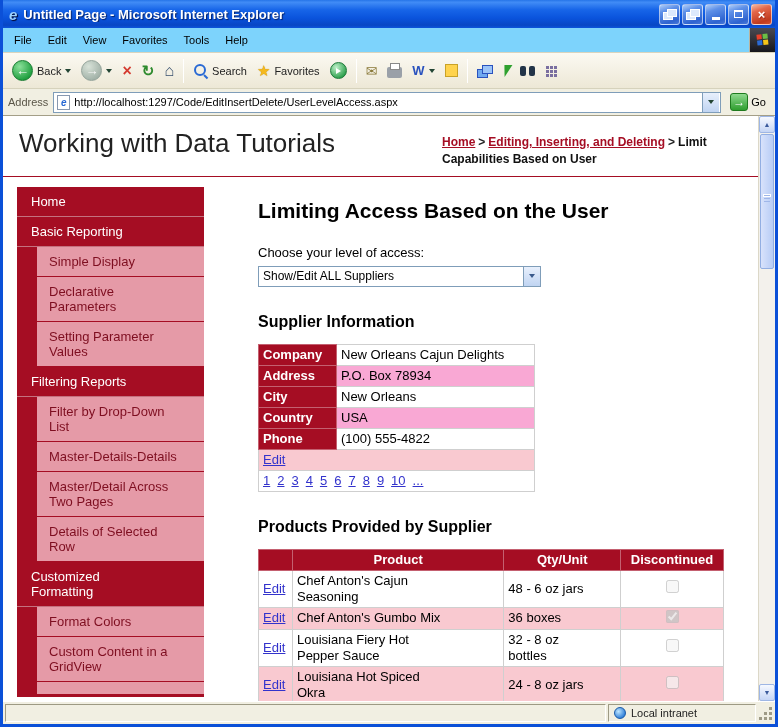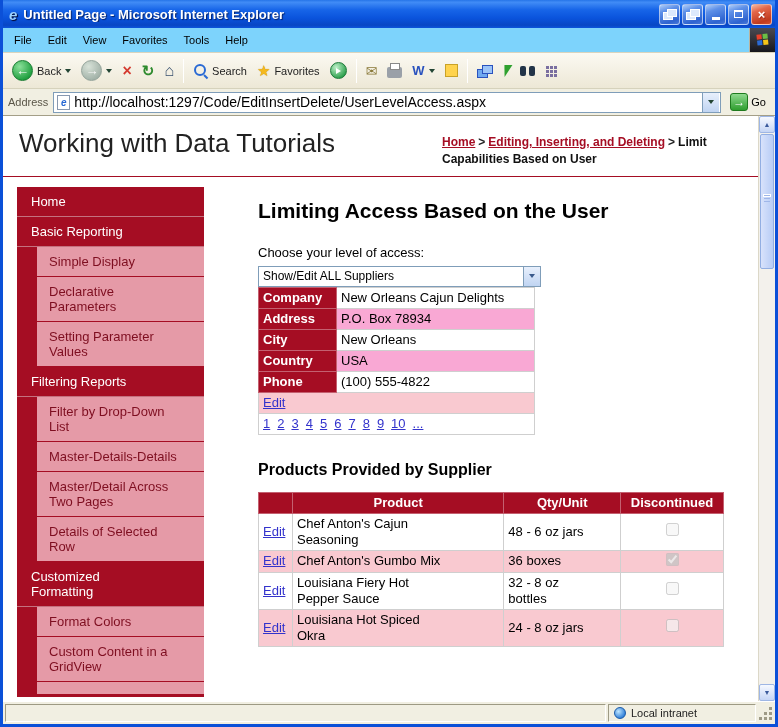--- a/index.html
+++ b/index.html
@@ -72,21 +72,21 @@
   .grid9::before { content:""; position:absolute; left:1px; top:1px; width:3px; height:3px; background:#7A6FA0;
     box-shadow:4px 0 #7A6FA0,8px 0 #7A6FA0,0 4px #7A6FA0,4px 4px #7A6FA0,8px 4px #7A6FA0,0 8px #7A6FA0,4px 8px #7A6FA0,8px 8px #7A6FA0; }
 
   
   .addressbar { height:27px; flex:0 0 27px; background:#F1EFE2; border-bottom:1px solid #A39E87;
     display:flex; align-items:center; gap:5px; padding:0 5px; }
   .addr-label { font-size:11px; color:#5A5648; }
   .addr-input { flex:1; height:21px; background:#fff; border:1px solid #7F9DB9; display:flex; align-items:center; gap:4px; padding:0 1px 0 3px; }
   .page-icon { width:13px; height:15px; background:#fff; border:1px solid #8898B0; position:relative; display:flex; align-items:center; justify-content:center;
     font-size:10px; font-style:italic; font-weight:bold; color:#2A6AD4; }
-  .addr-url { flex:1; font-size:14px; color:#000; white-space:nowrap; overflow:hidden; }
+  .addr-url { flex:1; font-size:11px; color:#000; white-space:nowrap; overflow:hidden; }
   .addr-drop { width:17px; height:19px; background:linear-gradient(#E8F0FC,#C0D4F2); border-left:1px solid #7F9DB9;
     display:flex; align-items:center; justify-content:center; }
   .go-btn { display:flex; align-items:center; gap:3px; font-size:11px; padding:1px 4px; }
   .go-icon { width:18px; height:18px; border-radius:3px; background:linear-gradient(#8FD98F,#2F9E2F); border:1px solid #1E7A1E;
     color:#fff; font-weight:bold; font-size:12px; display:flex; align-items:center; justify-content:center; }
 
   
   .viewport { flex:1; display:flex; background:#fff; overflow:hidden; }
   .page { flex:1; overflow:hidden; }
   .scrollbar { width:17px; flex:0 0 17px; background:#F3F1EC; position:relative; border-left:1px solid #DCD8C8; }
@@ -312,20 +312,21 @@
           <h1 class="main-title">Limiting Access Based on the User</h1>
 
           <div class="access-label">Choose your level of access:</div>
           <div class="select">
             <span class="select-text">Show/Edit ALL Suppliers</span>
             <span class="select-arrow">
                 <span class="caret"></span>
               </span>
           </div>
 
+          <h2 class="section-heading">Supplier Information</h2>
 
           <table class="supplier-table">
             <tbody>
               <tr>
                 <td class="fld">Company</td>
                 <td class="val">New Orleans Cajun Delights</td>
               </tr>
               <tr class="alt">
                 <td class="fld">Address</td>
                 <td class="val">P.O. Box 78934</td>

